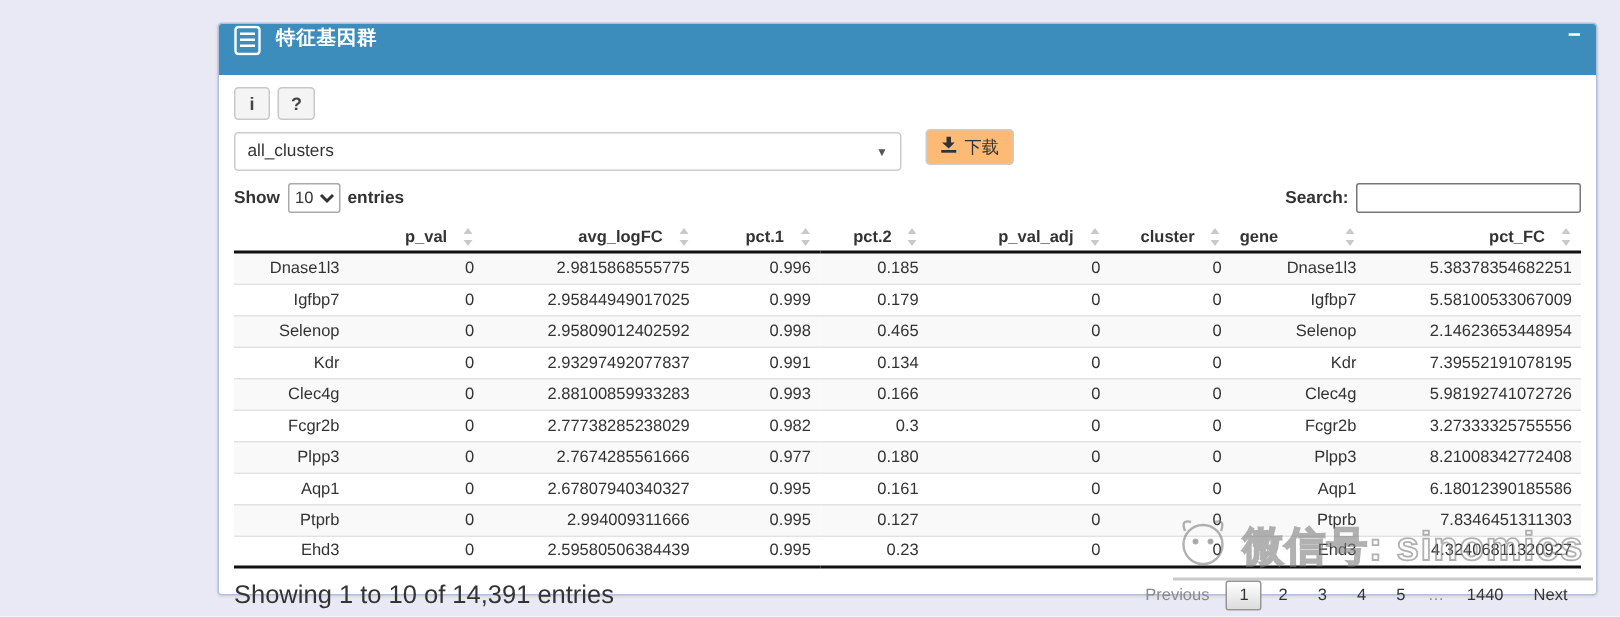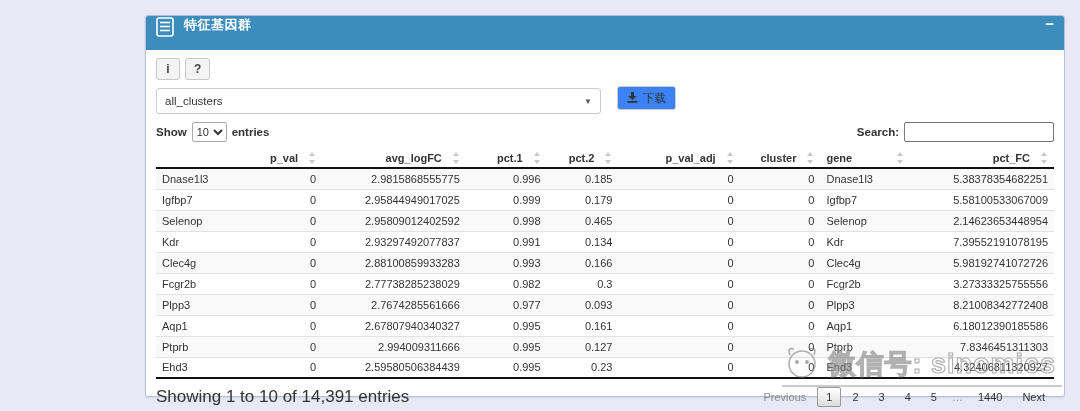--- a/index.html
+++ b/index.html
@@ -37,21 +37,21 @@
   }
   .select-row { display:flex; align-items:flex-start; margin-bottom:8px; }
   .cluster-select {
     width:445px; height:26px; border:1px solid #cccccc; border-radius:3px;
     background:#fff; display:flex; align-items:center; justify-content:space-between;
     padding:0 8px; font-size:11.5px; color:#333; cursor:pointer;
   }
   .caret { font-size:8px; color:#555; }
   .download-btn {
     margin-left:16px; height:24px; padding:0 9px; margin-top:-2px;
-    background:#3b82f6; border:1px solid #cccccc; border-radius:3px;
+    background:#fdba74; border:1px solid #cccccc; border-radius:3px;
     font-size:11.5px; color:#333; cursor:pointer;
     display:flex; align-items:center; gap:5px;
   }
   
   .dt-controls { display:flex; justify-content:space-between; align-items:flex-start; margin:2px 0 6px 0; }
   .dt-length { font-size:11.5px; font-weight:bold; color:#333; display:flex; align-items:center; gap:5px; }
   .dt-length select {
     font-size:11px; height:20px; border:1px solid #aaa; border-radius:2px; background:#fff; color:#333;
   }
   .dt-search { font-size:11.5px; font-weight:bold; color:#333; display:flex; align-items:center; gap:5px; }
@@ -72,21 +72,21 @@
   .sort::before, .sort::after {
     content:""; position:absolute; left:1px; border-left:3.5px solid transparent; border-right:3.5px solid transparent;
   }
   .sort::before { top:0; border-bottom:4px solid #c9c9c9; }
   .sort::after { bottom:0; border-top:4px solid #c9c9c9; }
   tbody td { padding:3px 6px; height:21px; color:#333; border-top:1px solid #e2e2e2; }
   tbody tr:first-child td { border-top:none; }
   tbody tr:nth-child(odd) td { background:#f9f9f9; }
   tbody tr:last-child td { border-bottom:2px solid #111; }
   td.al-r { text-align:right; }
-  td.al-c { text-align:left; }
+  td.al-c { text-align:right; }
   
   .dt-footer { display:flex; justify-content:space-between; align-items:center; padding:8px 0 0 0; }
   .dt-info { font-size:17px; color:#333; }
   .dt-paginate { display:flex; align-items:center; gap:2px; font-size:11px; }
   .page-btn {
     padding:3px 8px; color:#333; cursor:pointer; border:1px solid transparent; border-radius:2px;
     background:transparent; text-decoration:none;
   }
   .page-btn.muted { color:#8a8a8a; }
   .page-btn.active {
@@ -303,21 +303,21 @@
             <td class="al-r">0</td>
             <td class="al-c">Fcgr2b</td>
             <td class="al-r">3.27333325755556</td>
           </tr>
 
           <tr>
             <td class="al-c">Plpp3</td>
             <td class="al-r">0</td>
             <td class="al-r">2.7674285561666</td>
             <td class="al-r">0.977</td>
-            <td class="al-r">0.093</td>
+            <td class="al-r">0.180</td>
             <td class="al-r">0</td>
             <td class="al-r">0</td>
             <td class="al-c">Plpp3</td>
             <td class="al-r">8.21008342772408</td>
           </tr>
 
           <tr>
             <td class="al-c">Aqp1</td>
             <td class="al-r">0</td>
             <td class="al-r">2.67807940340327</td>

